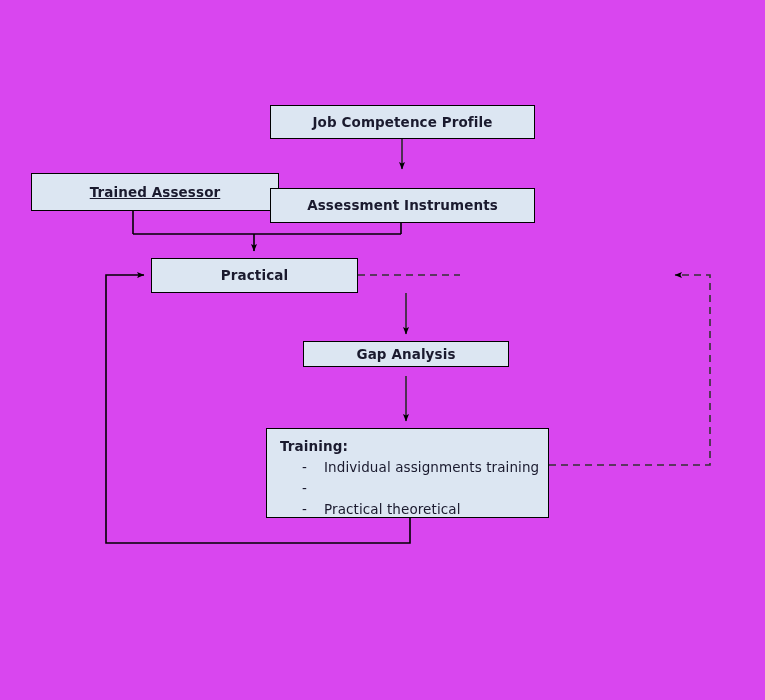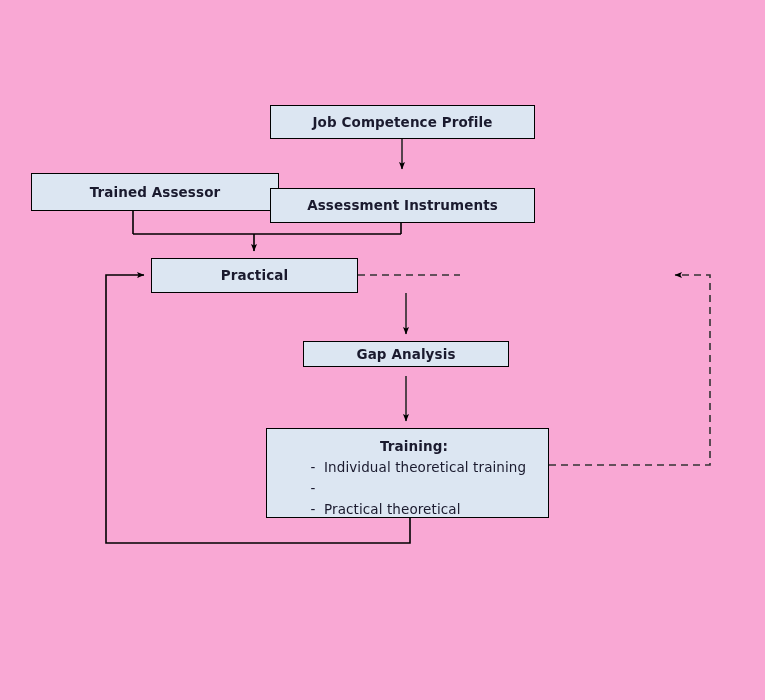--- a/index.html
+++ b/index.html
@@ -8,21 +8,21 @@
     padding: 0;
     background: #ffffff;
   }
   body {
     font-family: "DejaVu Sans", sans-serif;
   }
   #canvas {
     position: relative;
     width: 765px;
     height: 700px;
-    background: #f9a8d4;
+    background: #d946ef;
     overflow: hidden;
   }
   #wires {
     position: absolute;
     left: 0;
     top: 0;
     width: 765px;
     height: 700px;
     pointer-events: none;
   }
@@ -39,21 +39,21 @@
     font-weight: bold;
     font-size: 13.5px;
     letter-spacing: 0.1px;
     line-height: 1.25;
   }
   .node.two-line {
     line-height: 1.35;
   }
   .node.training {
     display: block;
-    text-align: center;
+    text-align: left;
     padding: 9px 0 16px 13px;
     font-weight: normal;
   }
   .training-title {
     font-weight: bold;
     font-size: 13.5px;
     color: #1a1a2e;
     display: block;
     margin-bottom: 2px;
   }
@@ -110,21 +110,21 @@
 
     <path d="M358,275 L460,275" stroke="#333333" stroke-width="1.6" fill="none" stroke-dasharray="7,5"></path>
 
     <path d="M549,465 L710,465 L710,275 L675,275" stroke="#333333" stroke-width="1.6" fill="none" stroke-dasharray="7,5" marker-end="url(#arrow-dashed)"></path>
   </svg>
 
   <div class="node" style="left:270px; top:105px; width:265px; height:34px;">
     <span>Job Competence Profile</span>
   </div>
 
-  <div class="node" style="left:31px; top:173px; width:248px; height:38px;">
+  <div class="node" style="left:31px; top:173px; width:248px; height:38px;text-decoration:underline;">
     <span>Trained Assessor</span>
   </div>
 
   <div class="node" style="left:270px; top:176px; width:265px; height:35px;margin-top:12px;">
     <span>Assessment Instruments</span>
   </div>
 
   <div class="node" style="left:151px; top:258px; width:207px; height:35px;">
     <span>Practical</span>
   </div>
@@ -132,21 +132,21 @@
 
   <div class="node" style="left:303px; top:341px; width:206px; height:26px;">
     <span>Gap Analysis</span>
   </div>
 
   <div class="node training" style="left:266px; top:428px; width:283px; height:90px;">
     <span class="training-title">Training:</span>
     <ul class="training-list">
       <li>
         <span class="training-dash">-</span>
-        <span>Individual theoretical training</span>
+        <span>Individual assignments training</span>
       </li>
       <li>
         <span class="training-dash">-</span>
       </li>
       <li>
         <span class="training-dash">-</span>
         <span>Practical theoretical</span>
       </li>
     </ul>
   </div>

